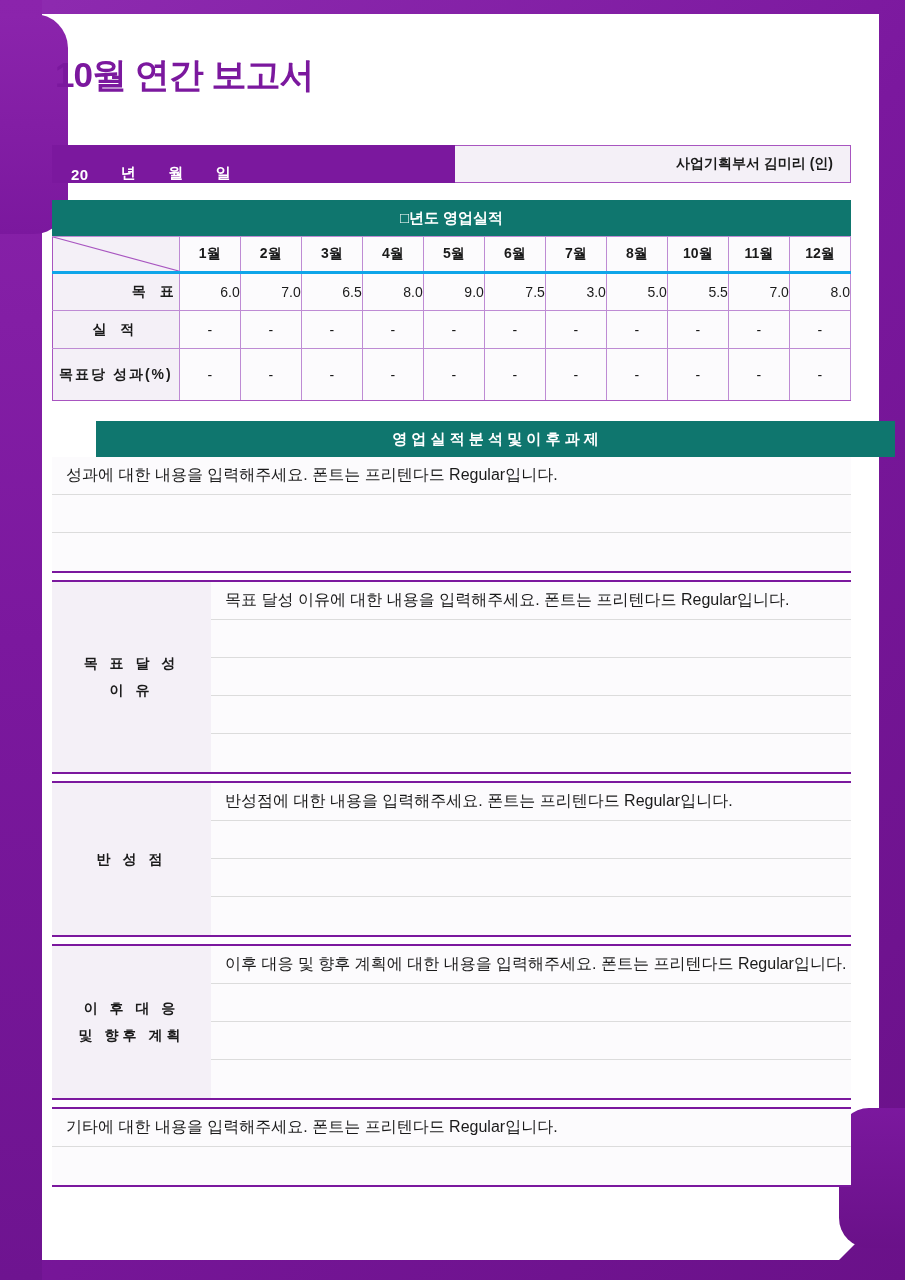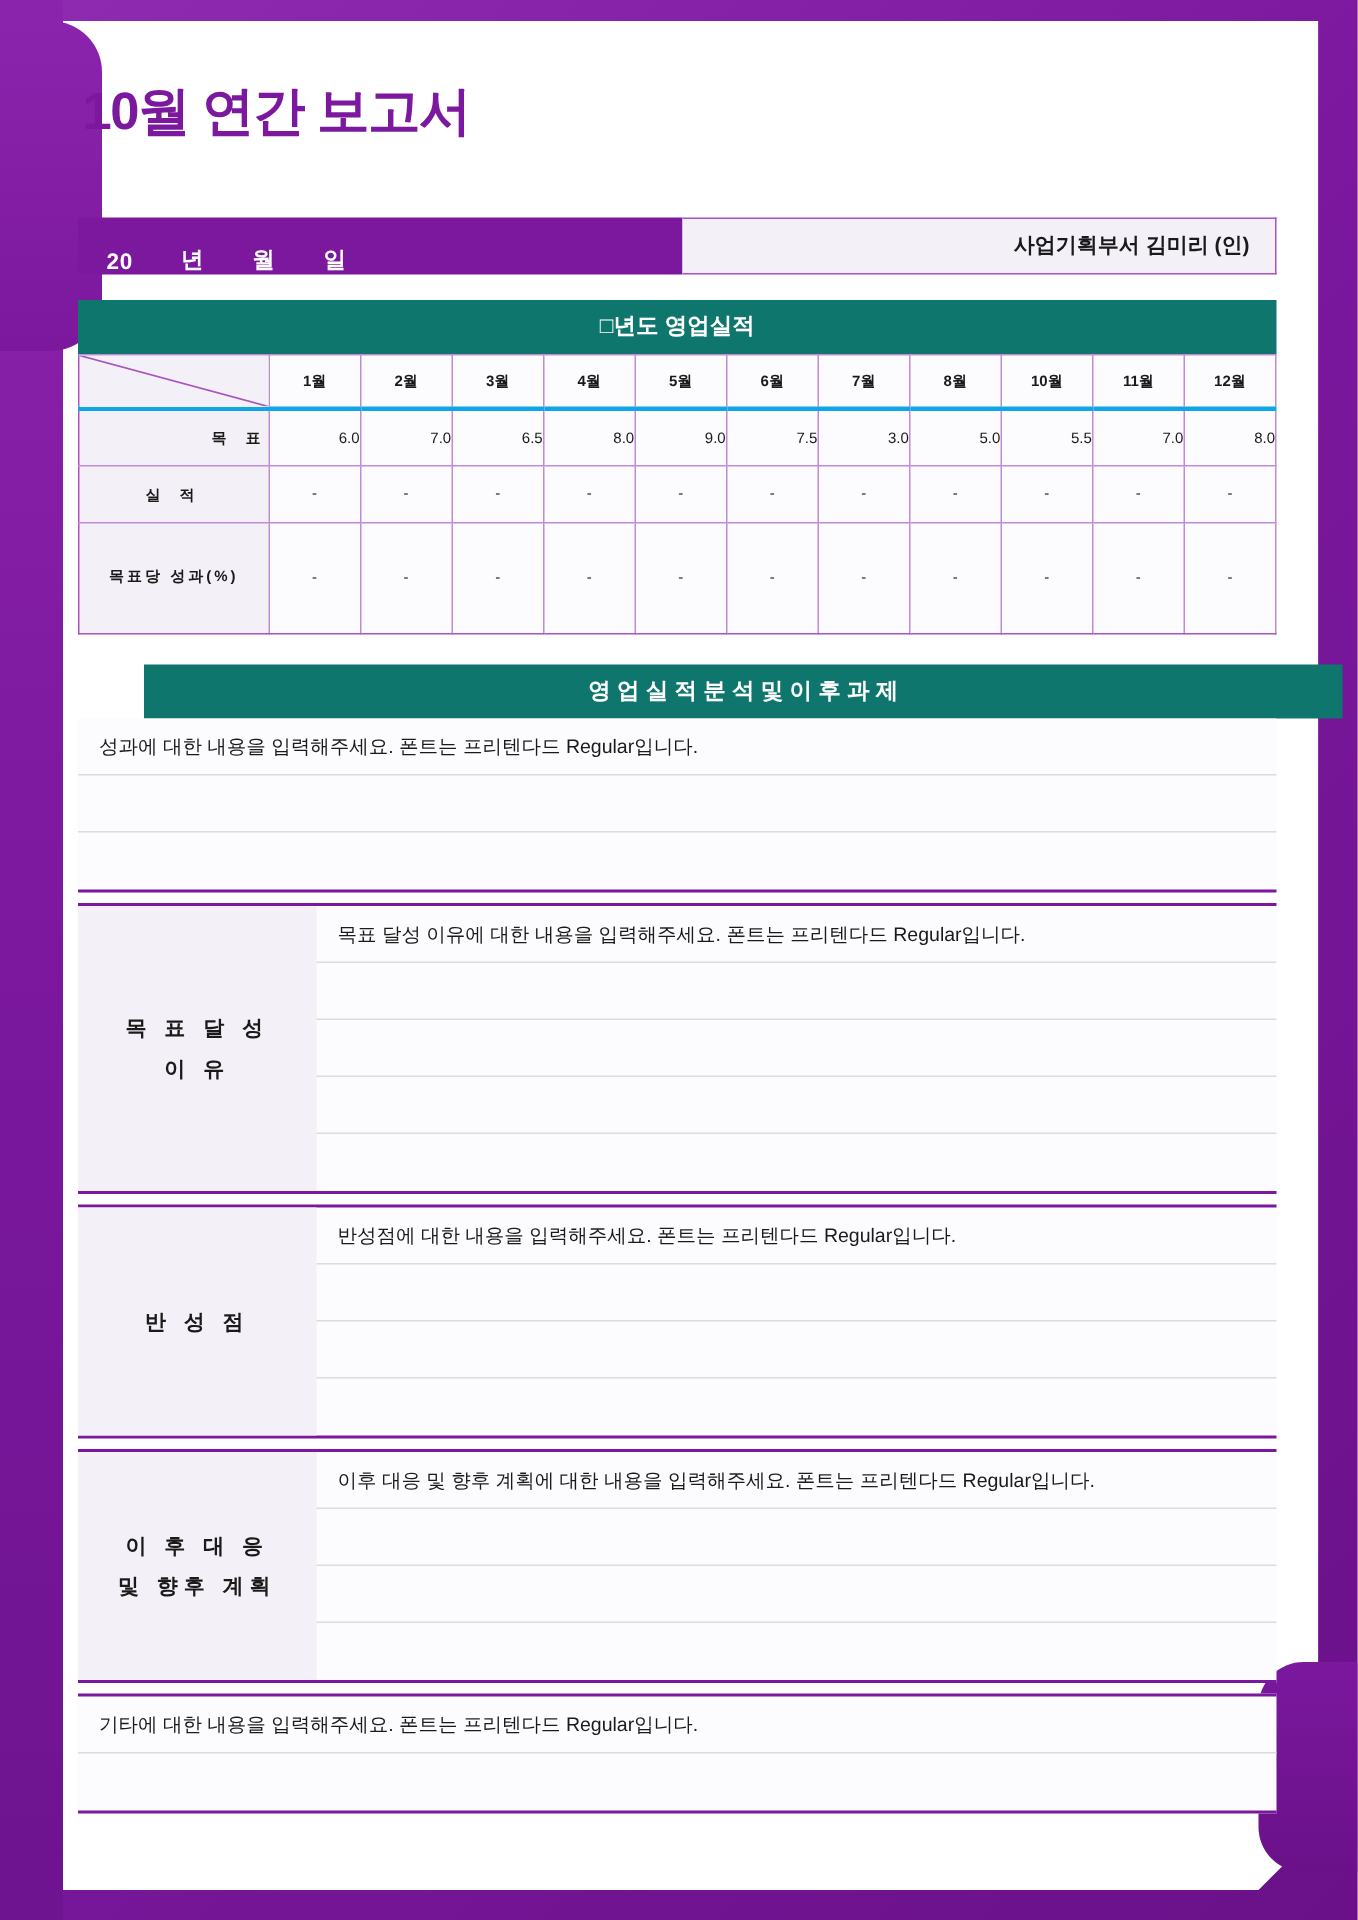--- a/index.html
+++ b/index.html
@@ -139,21 +139,21 @@
   }
   #perf-bar { margin-top: 17px; }
 
   table.perf {
     border-collapse: collapse;
     width: 799px;
     table-layout: fixed;
   }
   table.perf td, table.perf th {
     border: 1px solid #BE8BD4;
-    font-size: 10px;
+    font-size: 14px;
     text-align: center;
     color: #1A1A1A;
     background: #FCFBFD;
     font-weight: normal;
     padding: 0;
   }
   table.perf th {
     font-weight: bold;
     background: #FCFBFD;
     height: 36px;
@@ -172,21 +172,21 @@
     background: #F4F0F7 !important;
     font-weight: bold !important;
     font-size: 14px;
     letter-spacing: 5px;
     border-left: 1px solid #A855C0 !important;
     color: #1A1A1A;
   }
   .row-label.two-line { letter-spacing: 2px; line-height: 1.45; }
   .cell-h36 { height: 36px; }
   .cell-h38 { height: 38px; }
-  .cell-h74 { height: 74px; }
+  .cell-h74 { height: 52px; }
   tr.first-data td { border-top: 3px solid #0ea5e9; text-align: right; }
   tr.last-row td { border-bottom: 1px solid #A855C0; }
   td.thin-sep { border-top: 1px solid #EFEFEF; border-bottom: 1px solid #EFEFEF; }
 
   
   #analysis-bar { margin-top: 20px; margin-left: 44px; }
 
   .analysis-block {
     display: flex;
     width: 799px;
@@ -216,21 +216,21 @@
     flex: 1;
     display: flex;
     flex-direction: column;
   }
   .ab-lines .ln {
     height: 38px;
     border-bottom: 1px solid #DCDCDC;
     display: flex;
     align-items: center;
     padding-left: 14px;
-    font-size: 13px;
+    font-size: 16px;
     color: #1A1A1A;
   }
   .ab-lines .ln:last-child { border-bottom: none; }
 </style>
 </head>
 <body>
 
 <div id="frame-bg"></div>
 <div id="card"></div>
 <div id="left-band"></div>

